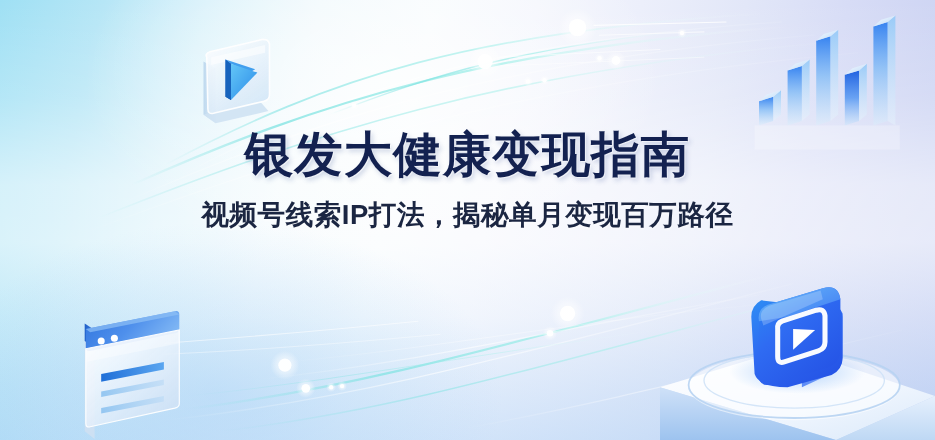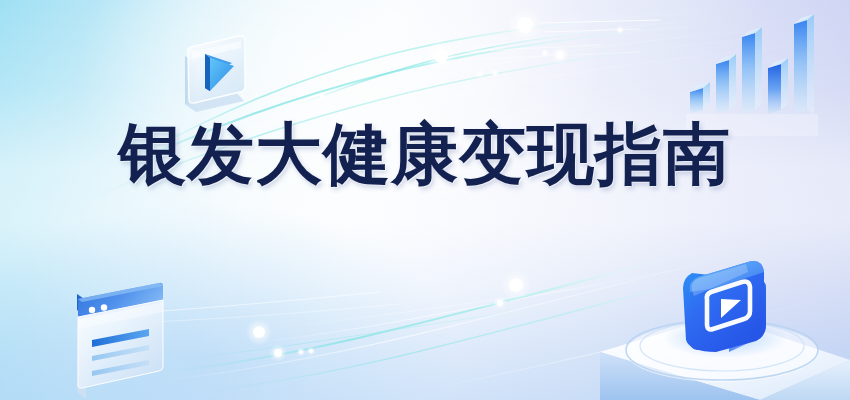--- a/index.html
+++ b/index.html
@@ -79,21 +79,21 @@
   .text-block {
     position: absolute;
     left: 0;
     right: 0;
     top: 118px;
     text-align: center;
     z-index: 8;
   }
   .main-title {
     margin: 0;
-    font-size: 67px;
+    font-size: 44px;
     line-height: 1.06;
     font-weight: 700;
     letter-spacing: 1px;
     color: #132150;
     text-shadow:
       1px 1px 0 rgba(255,255,255,0.55),
       2px 3px 5px rgba(40,70,140,0.22);
     white-space: nowrap;
   }
   .sub-title {
@@ -404,15 +404,16 @@
                L 713,329 Q 707,331 707,324 Z" fill="none" stroke="#ffffff" stroke-width="4.6" opacity="0.97"></path>
 
       <path d="M 721,299 L 741,300 L 721,318 Z" fill="#ffffff"></path>
 
       <path d="M 692,290 Q 690,282 699,278 L 746,264 L 748,272 L 694,296 Z" fill="#ffffff" opacity="0.22"></path>
     </g>
   </svg>
 
   <div class="text-block">
     <h1 class="main-title">银发大健康变现指南</h1>
+    <p class="sub-title">视频号线索IP打法，揭秘单月变现百万路径</p>
   </div>
 
 </div>
 
 </body></html>

